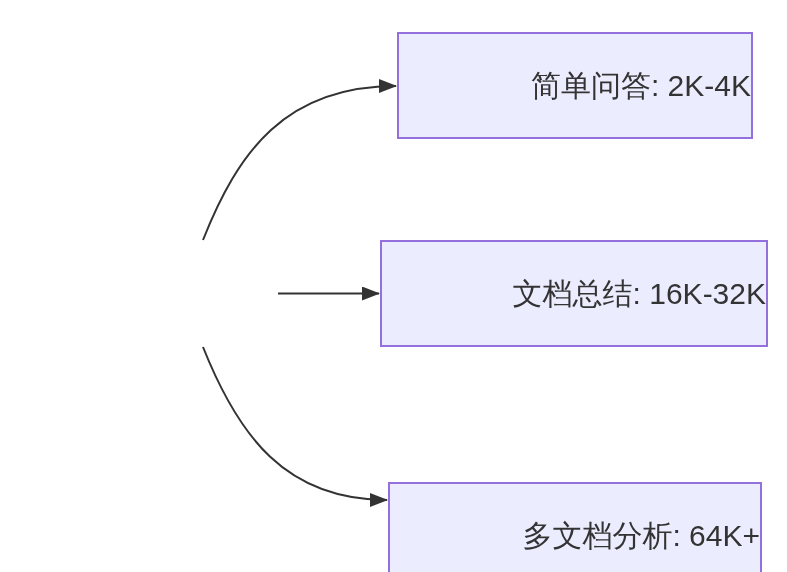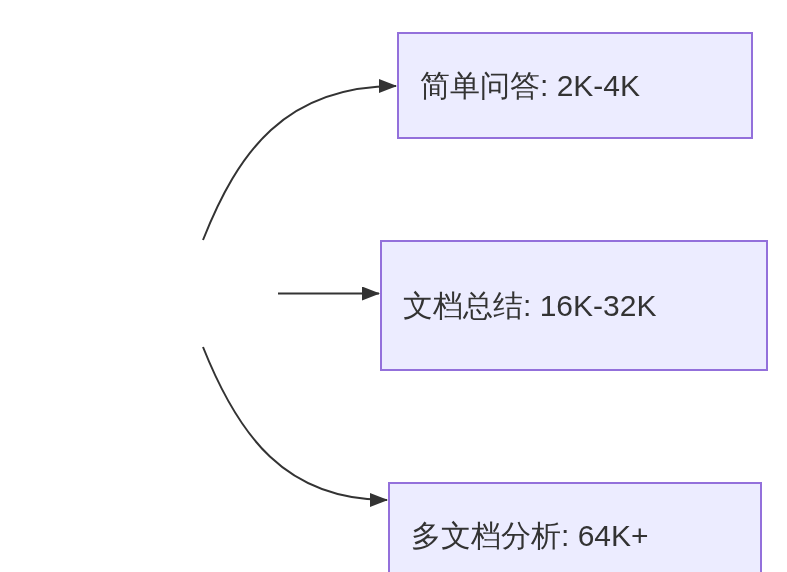--- a/index.html
+++ b/index.html
@@ -31,33 +31,33 @@
     stroke-width: 2px;
     fill: none;
   }
   .arrowhead { fill: var(--edge-stroke); }
   .node {
     position: absolute;
     background: var(--node-fill);
     border: 2px solid var(--node-border);
     display: flex;
     align-items: center;
-    justify-content: flex-start;
+    justify-content: flex-end;
     text-align: center;
     padding-left: 21px;
   }
   .node-label {
     color: var(--text);
     font-size: 30px;
     line-height: 1.2;
     white-space: nowrap;
   }
   .node-root    { left: 31px;  top: 240px; width: 247px; height: 107px; }
   .node-simple  { left: 397px; top: 32px;  width: 356px; height: 107px; }
-  .node-summary { left: 380px; top: 240px; width: 388px; height: 131px; }
+  .node-summary { left: 380px; top: 240px; width: 388px; height: 107px; }
   .node-multi   { left: 388px; top: 446px; width: 374px; height: 107px; margin-top: 36px; }
 </style>
 </head>
 <body>
 
 <div class="canvas">
 
   <svg class="edges-layer" width="787" height="572" viewBox="0 0 787 572" xmlns="http://www.w3.org/2000/svg">
     <defs>
       <marker id="arrow" markerUnits="userSpaceOnUse" markerWidth="18" markerHeight="14" refX="17" refY="7" orient="auto">

